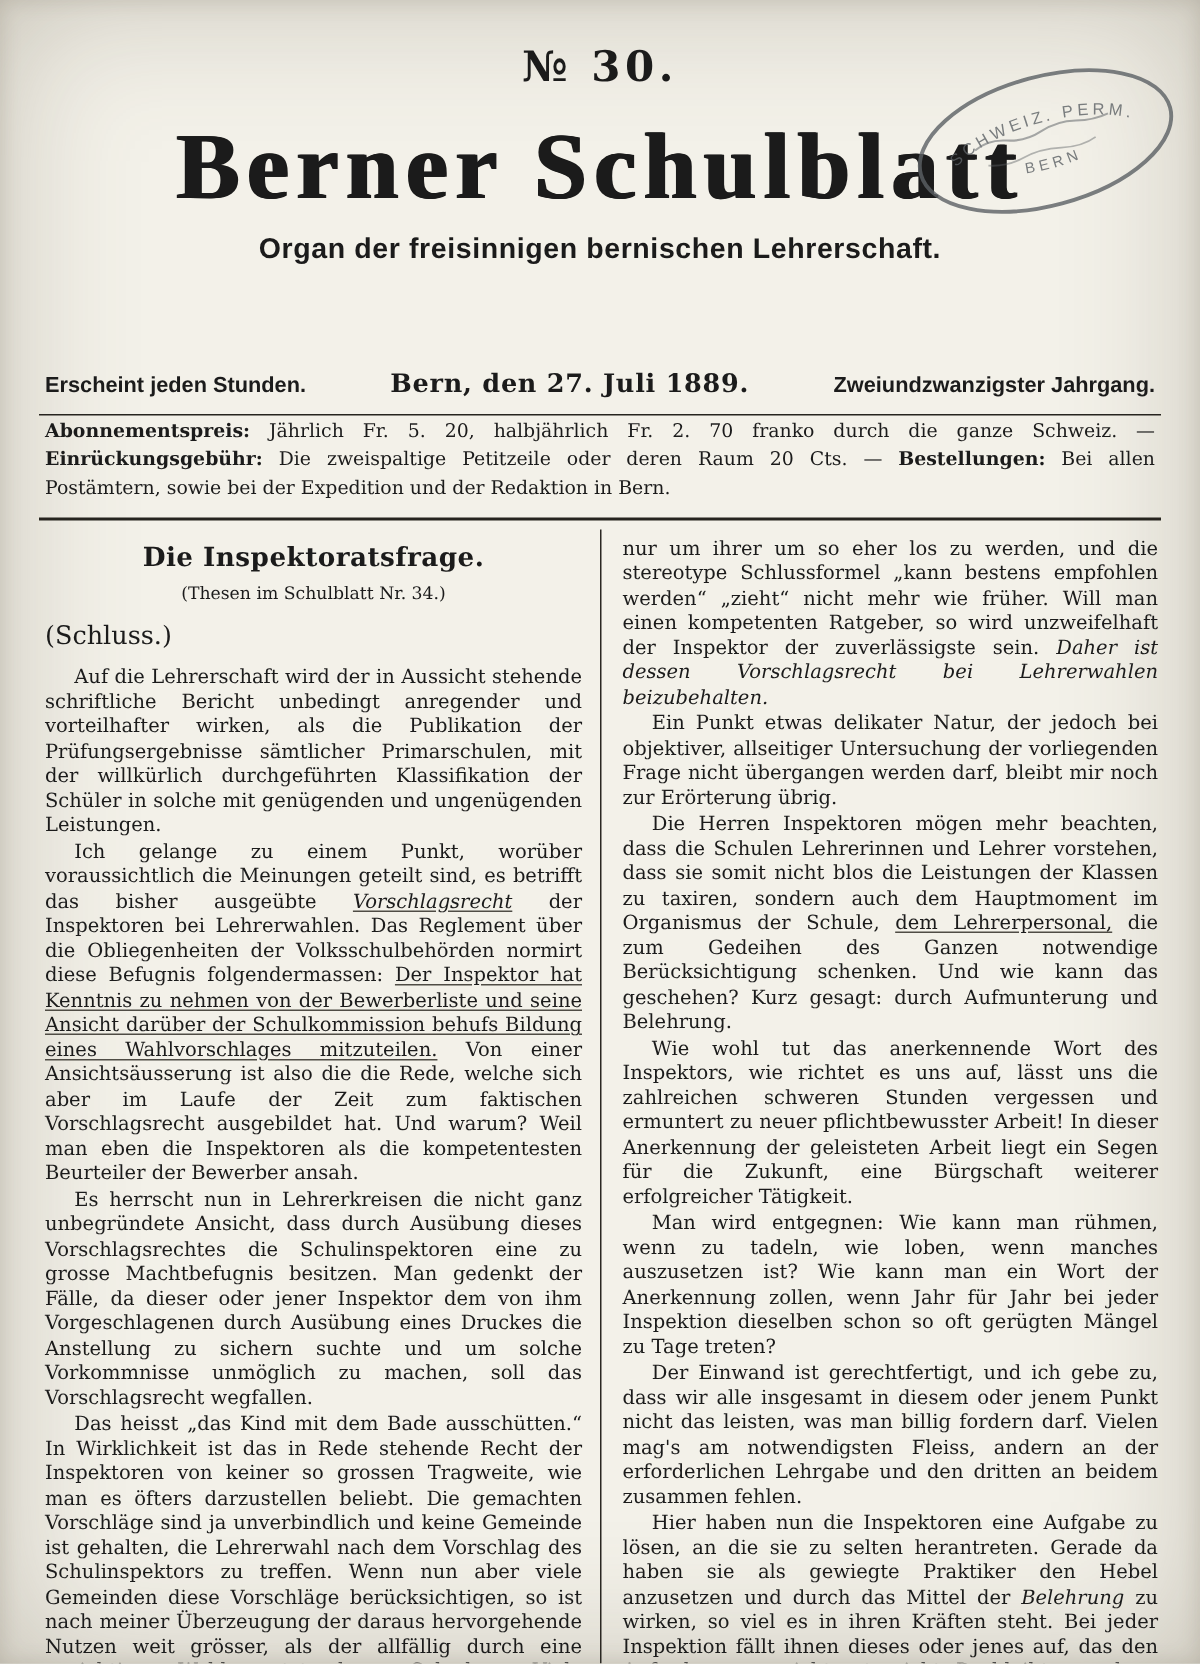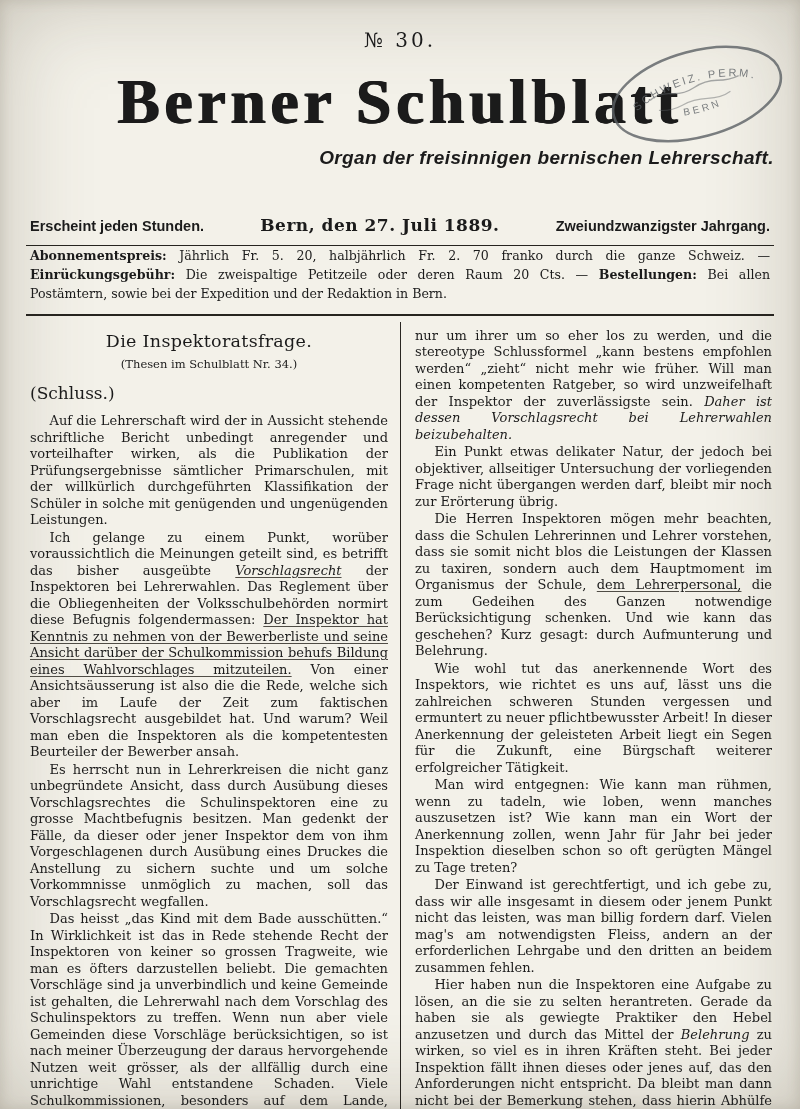--- a/index.html
+++ b/index.html
@@ -6,49 +6,49 @@
   html, body { margin: 0; padding: 0; }
   body { background: #cfccc4; font-family: "DejaVu Serif", serif; color: #1b1b1b; }
 
   .page {
     position: relative; width: 800px; height: 1109px; margin: 0 auto;
     background: #f3f1e9; overflow: hidden;
     box-shadow: inset 0 0 90px rgba(96,86,66,.30), inset 0 0 14px rgba(96,86,66,.20);
   }
   .inner { padding: 20px 26px 0; }
 
-  .issue { text-align: center; font-weight: normal; font-size: 20px; letter-spacing: 3px; margin-top: 8px; }
+  .issue { text-align: center; font-weight: bold; font-size: 28px; letter-spacing: 3px; margin-top: 8px; }
   .masthead {
     text-align: center; font-size: 63px; font-weight: bold; letter-spacing: 5px;
     margin: 14px 0 8px; white-space: nowrap;
     text-shadow: 1px 0 0 #1b1b1b, -0.6px 0 0 #1b1b1b;
     font-family: Liberation Serif, serif;
   }
   .subtitle {
-    text-align: right; font-family: "Liberation Sans", sans-serif; font-weight: bold;
-    font-size: 19px; letter-spacing: .4px; margin-bottom: 46px; font-style: italic;
+    text-align: center; font-family: "Liberation Sans", sans-serif; font-weight: bold;
+    font-size: 19px; letter-spacing: .4px; margin-bottom: 68px;
   }
   .pubrow { display: flex; justify-content: space-between; align-items: baseline; font-weight: bold; padding: 0 4px 10px; }
   .pub-left, .pub-right { font-family: "Liberation Sans", sans-serif; font-size: 14.5px; }
   .pub-center { font-size: 17px; letter-spacing: .5px; }
 
   .notice {
     border-top: 1px solid #26241f; border-bottom: 2px solid #26241f;
     padding: 1px 4px 10px; font-size: 12.6px; line-height: 1.5; text-align: justify;
   }
 
   .columns { display: flex; align-items: stretch; padding-top: 6px; }
   .col {
     width: 50%; padding: 6px 12px 0 4px;
     font-size: 13px; line-height: 1.27; text-align: justify;
     hyphens: auto; -webkit-hyphens: auto;
   }
   .col.right { border-left: 1px solid #2a2722; padding: 6px 2px 0 14px; }
 
-  .article-title { text-align: center; font-weight: normal; font-size: 17.5px; letter-spacing: .3px; margin: 2px 0 5px; }
+  .article-title { text-align: center; font-weight: bold; font-size: 17.5px; letter-spacing: .3px; margin: 2px 0 5px; }
   .article-sub { text-align: center; font-size: 11.5px; margin: 0 0 12px; }
   .article-schluss { text-align: left; font-size: 17px; margin: 0 0 8px; }
 
   .para { margin: 0 0 1px; text-indent: 1.5em; }
   .para.no-indent { text-indent: 0; }
   u { text-decoration: underline; text-decoration-color: #4f4c45; text-underline-offset: 2px; }
   em { font-style: italic; }
   strong { font-weight: bold; }
 
   .stamp { position: absolute; top: 44px; right: 12px; width: 182px; height: 100px; transform: rotate(-15deg); opacity: .8; z-index: 3; }

